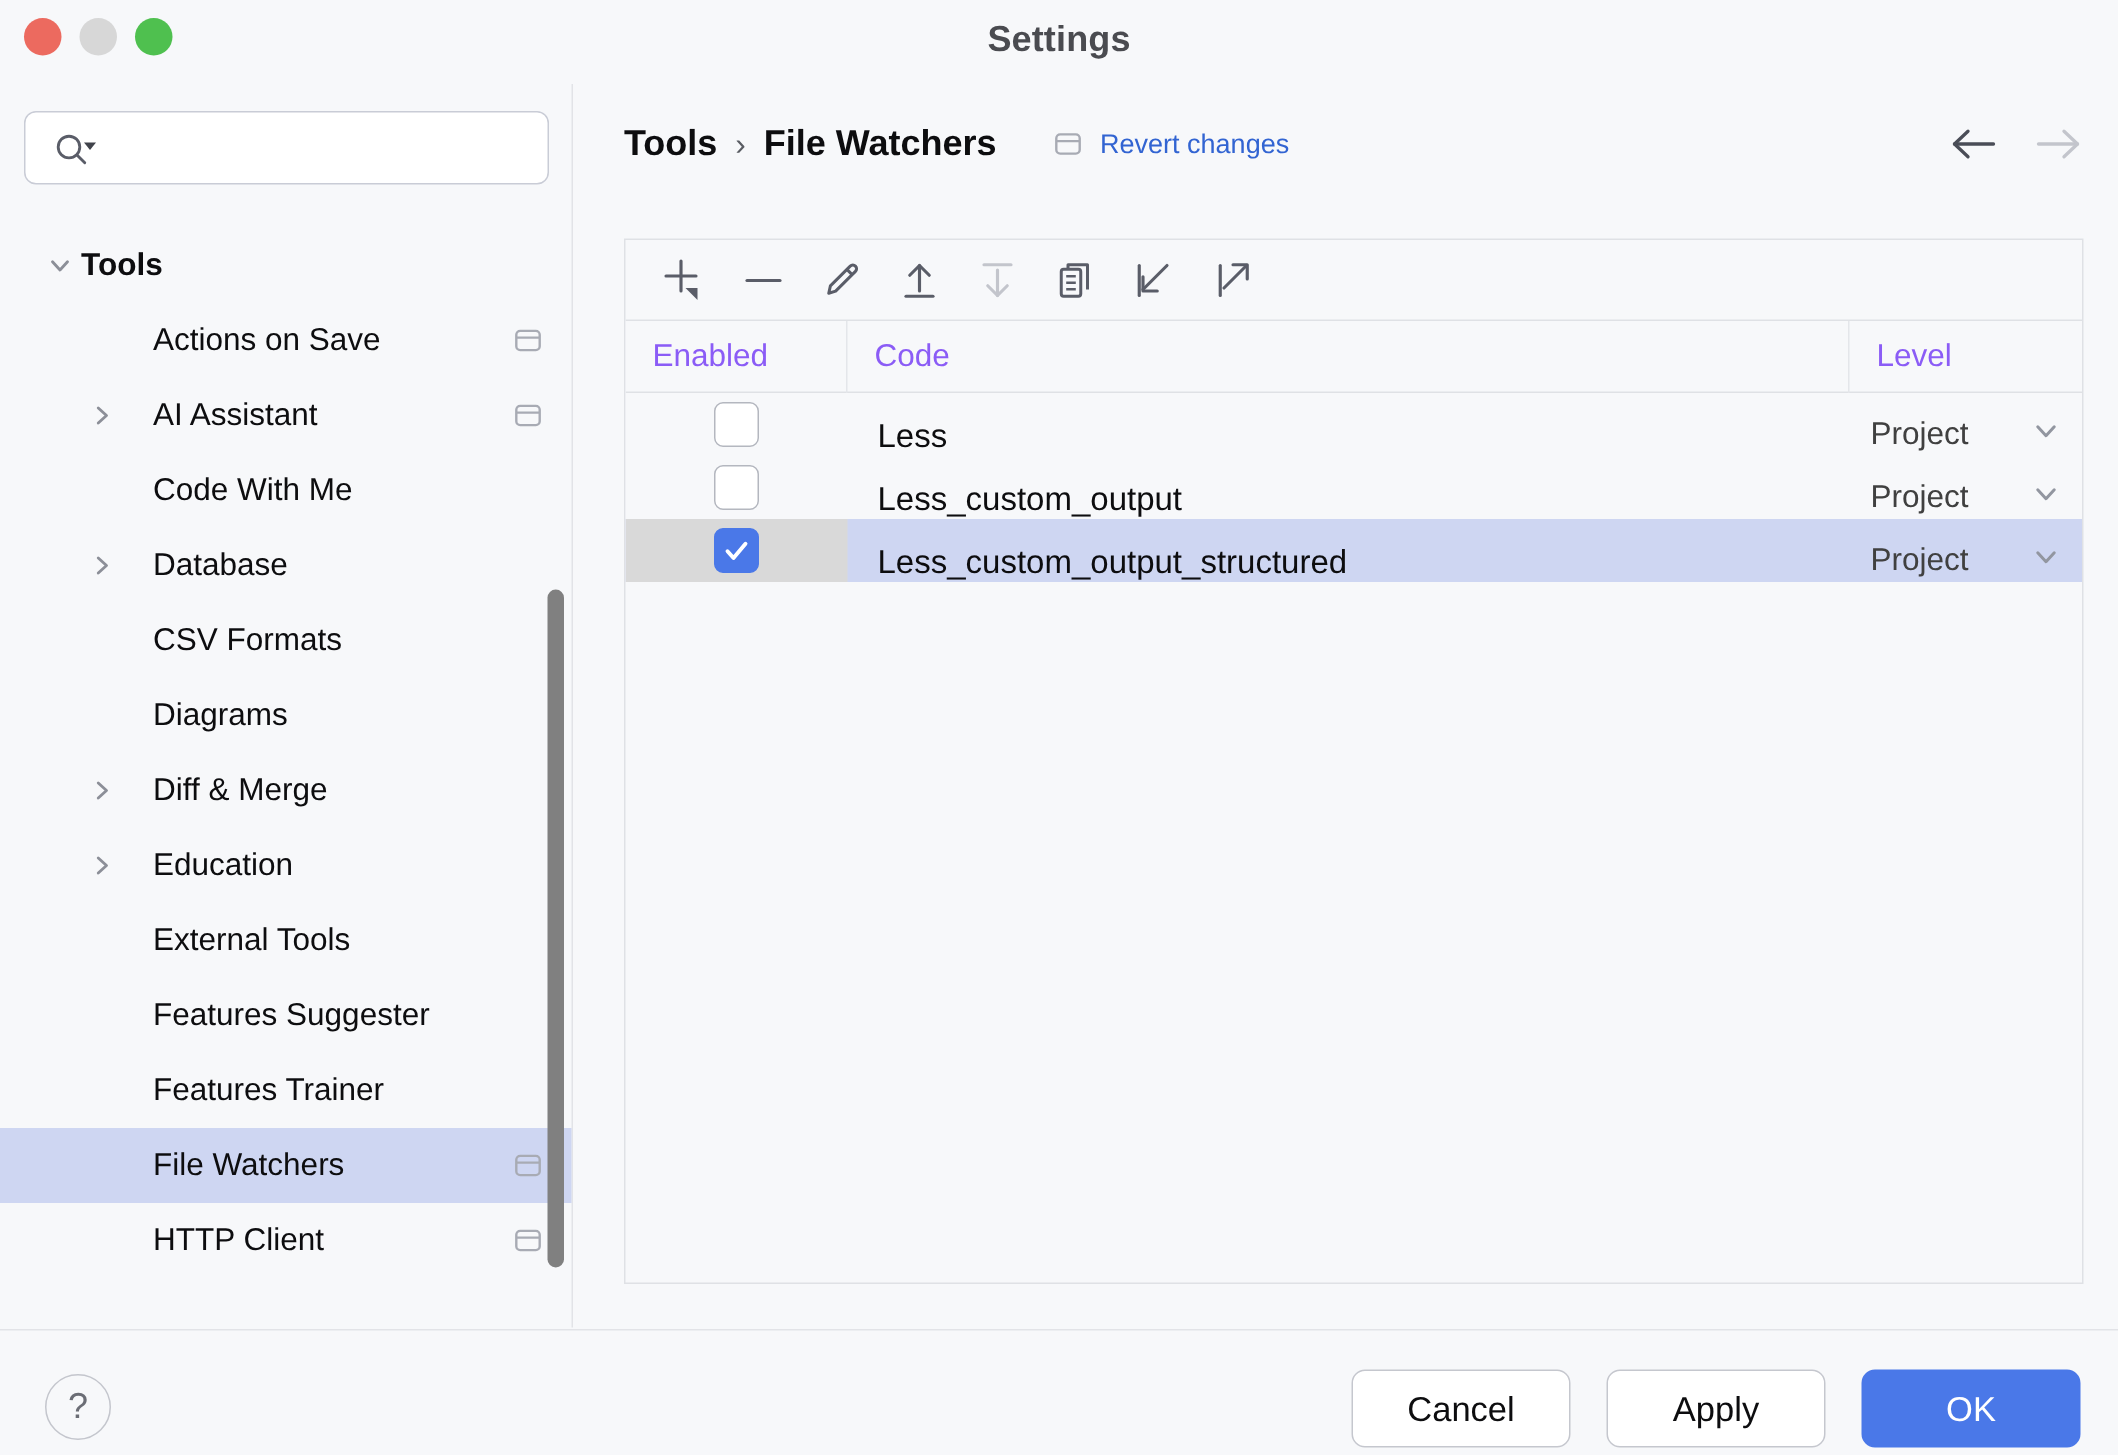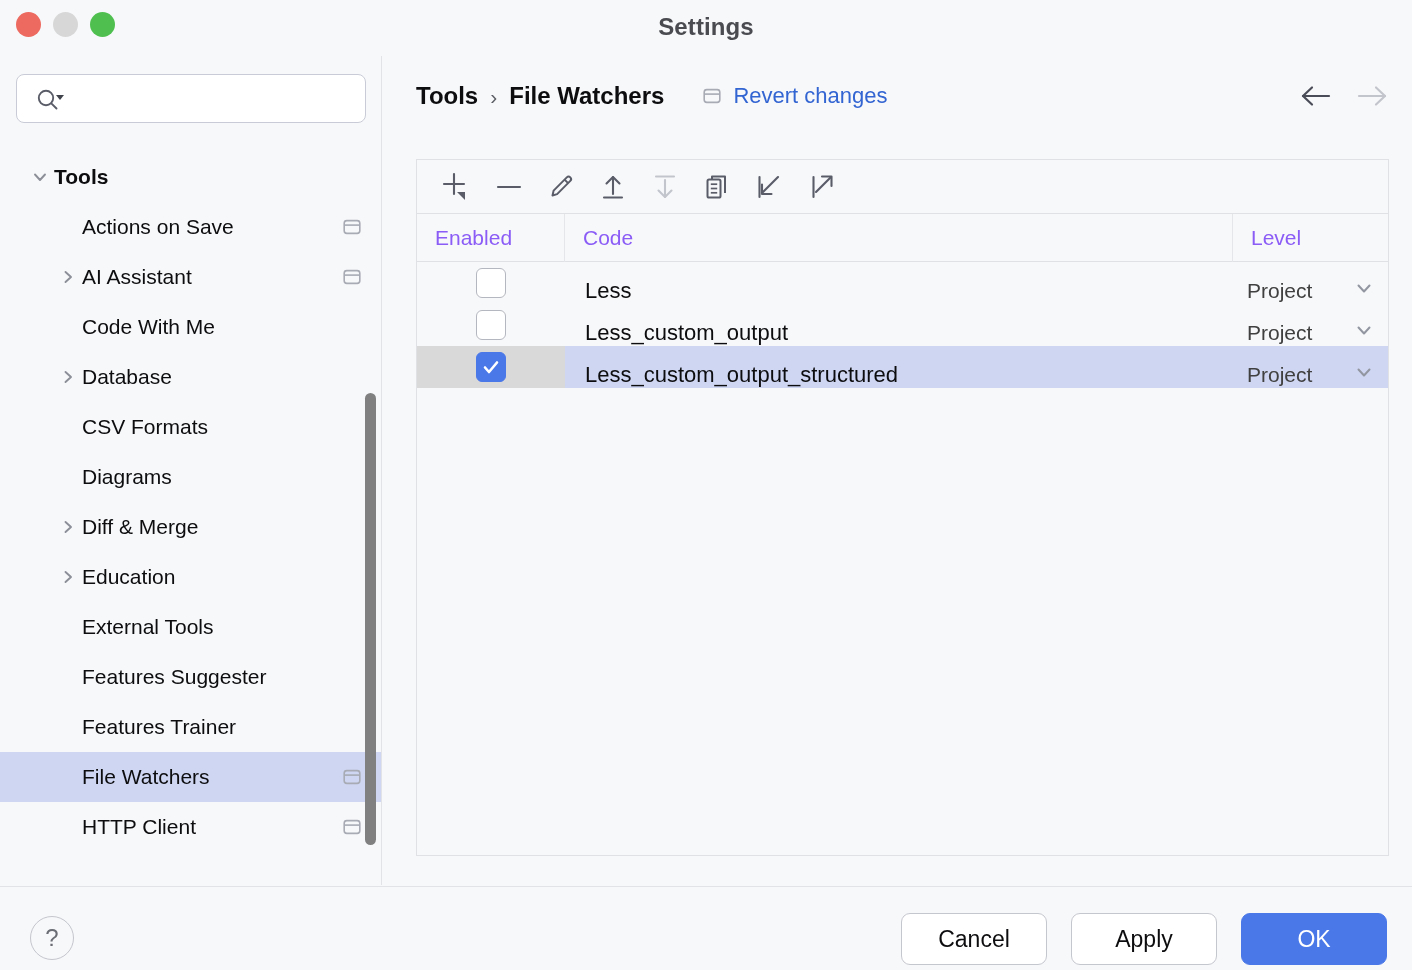--- a/index.html
+++ b/index.html
@@ -112,21 +112,21 @@
     align-items: center;
     justify-content: center;
     flex: 0 0 28px;
   }
   .tree-label {
     font-size: 21px;
     color: #0d0d0f;
     white-space: nowrap;
   }
   .tree-row.group .tree-label { font-weight: bold; }
-  .tree-row.child .tree-label { margin-left: 0; }
+  .tree-row.child .tree-label { margin-left: 20px; }
   .child-indent { flex: 0 0 28px; height: 1px; }
 
   .scope-badge {
     position: absolute;
     right: 21px; top: 50%;
     transform: translateY(-50%);
     width: 18px; height: 16px;
   }
 
   .sb-track {
@@ -165,21 +165,21 @@
     line-height: 1;
   }
   .revert-wrap {
     display: flex;
     align-items: center;
     margin-left: 39px;
     cursor: pointer;
   }
   .revert-icon { width: 18px; height: 16px; margin-right: 12px; }
   .revert-label {
-    font-size: 22px;
+    font-size: 18px;
     color: #3264d2;
     white-space: nowrap;
   }
 
   .nav-arrows {
     position: absolute;
     right: 22px; top: 26px;
     display: flex;
     align-items: center;
     gap: 20px;

